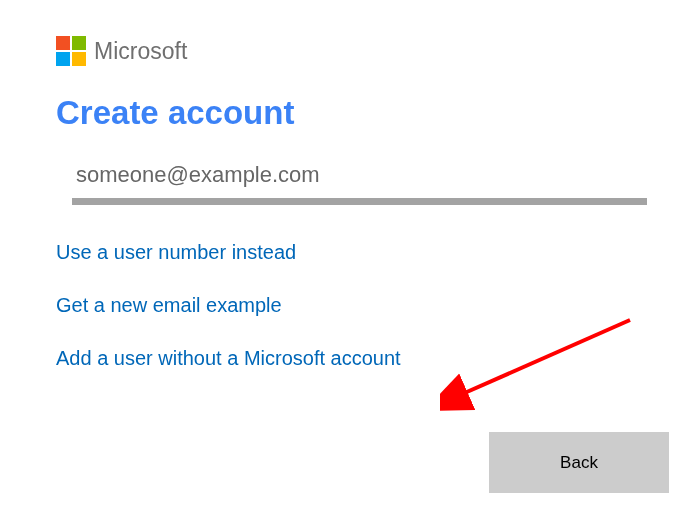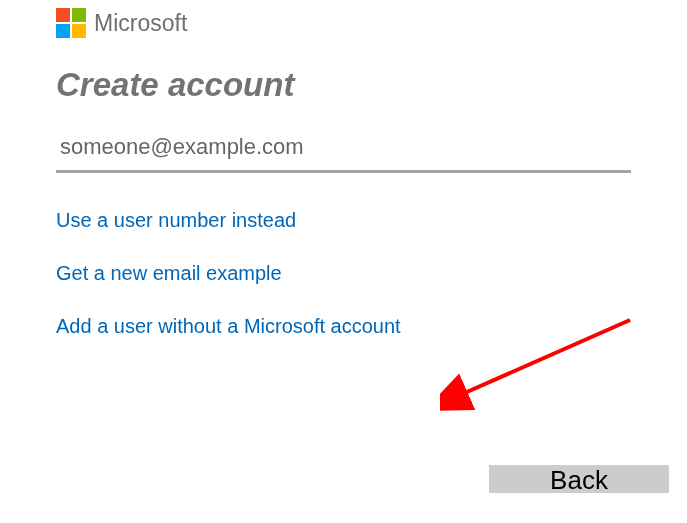--- a/index.html
+++ b/index.html
@@ -4,21 +4,21 @@
   <style>
     * { box-sizing: border-box; margin: 0; padding: 0; }
     body {
       font-family: "Segoe UI", Tahoma, Geneva, Verdana, sans-serif;
       background: #fff;
       width: 687px;
       height: 523px;
       position: relative;
     }
     .container {
-      padding: 8px 56px 0 56px;
+      padding: 36px 56px 0 56px;
     }
     .ms-logo-row {
       display: flex;
       align-items: center;
       gap: 8px;
       margin-bottom: 28px;
     }
     .ms-logo {
       display: grid;
       grid-template-columns: 14px 14px;
@@ -31,34 +31,34 @@
     .ms-logo .r3 { background: #00a4ef; }
     .ms-logo .r4 { background: #ffb900; }
     .ms-word {
       color: #6f6f6f;
       font-size: 23px;
       font-weight: 500;
     }
     .title {
       font-size: 33px;
       font-weight: 600;
-      color: #737373;
+      color: #3b82f6;
       margin-bottom: 24px;
-      font-style: italic;
     }
     .email-input {
       width: 100%;
       border: none;
-      border-bottom: 3px solid #a3a3a3;
+      border-bottom: 7px solid #a3a3a3;
       font-size: 22px;
       padding: 6px 4px 10px 4px;
       color: #1b1b1b;
       outline: none;
       background: transparent;
       margin-bottom: 36px;
+      margin-left: 16px;
     }
     .email-input::placeholder {
       color: #666;
     }
     .link {
       display: block;
       color: #0067b8;
       font-size: 20px;
       margin-bottom: 30px;
       text-decoration: none;
@@ -66,23 +66,23 @@
     }
     .button-row {
       position: absolute;
       right: 18px;
       bottom: 30px;
       display: flex;
       gap: 10px;
     }
     .btn {
       width: 180px;
-      height: 28px;
+      height: 61px;
       border: none;
-      font-size: 26px;
+      font-size: 17px;
       cursor: pointer;
       font-family: inherit;
     }
     .btn-back {
       background: #cccccc;
       color: #000;
     }
     .btn-next {
       background: #0067b8;
       color: #fff;

